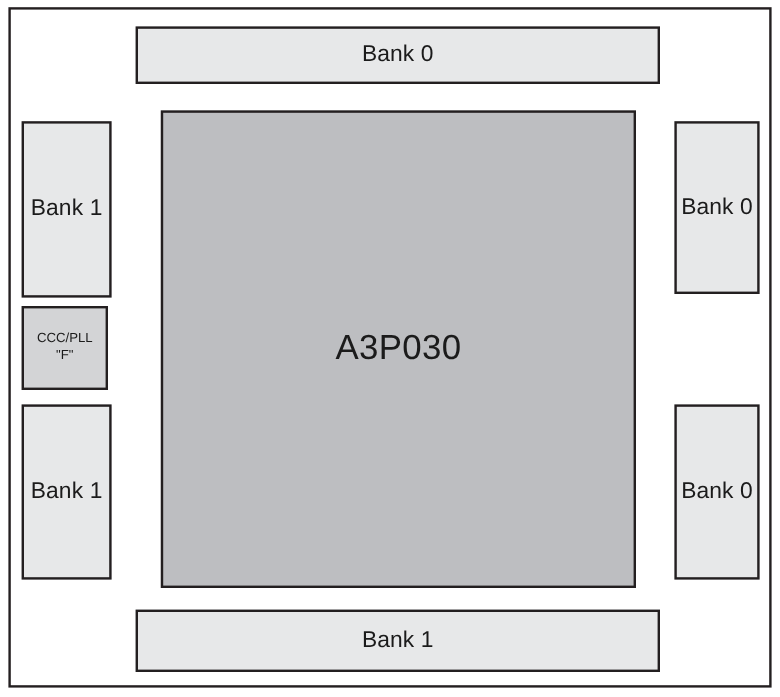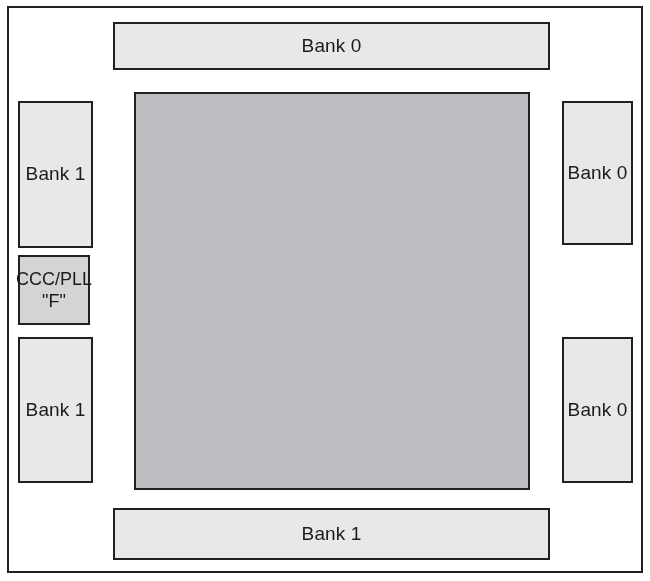--- a/index.html
+++ b/index.html
@@ -96,21 +96,21 @@
     height: 146px;
   }
 
   
   .ccc-pll {
     left: 18px;
     top: 255px;
     width: 72px;
     height: 70px;
     background: #d3d4d6;
-    font-size: 18px;
+    font-size: 11px;
     flex-direction: column;
     line-height: 1.25;
   }
   .ccc-pll .ccc-line {
     display: block;
     white-space: nowrap;
   }
 
   
   .core-die {
@@ -165,15 +165,16 @@
 
   <div class="blk io-bank bank-right-bottom">
     <span>Bank 0</span>
   </div>
 
   <div class="blk io-bank bank-bottom">
     <span>Bank 1</span>
   </div>
 
   <div class="core-die">
+    <span class="part-number">A3P030</span>
   </div>
 
 </div>
 
 </body></html>

